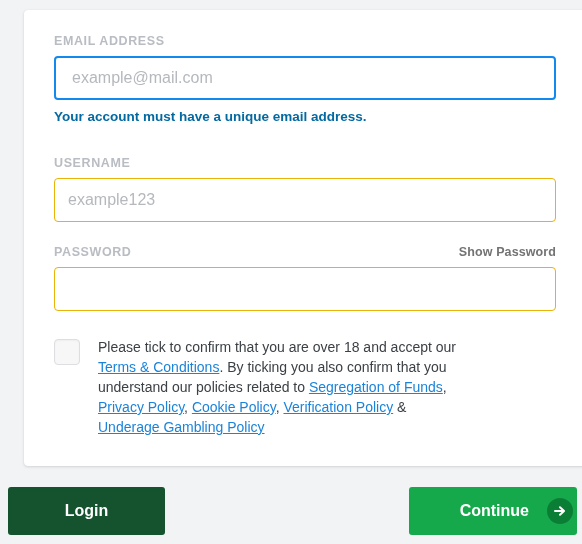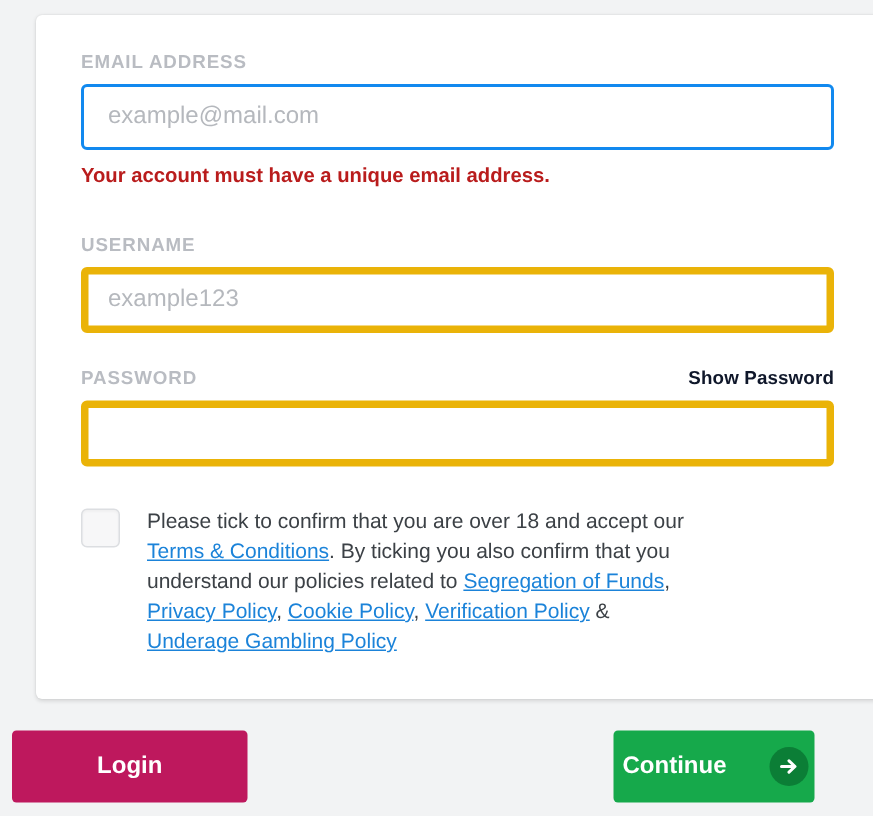--- a/index.html
+++ b/index.html
@@ -55,56 +55,56 @@
     font-size: 12.5px;
     letter-spacing: 0.6px;
     font-weight: 700;
     color: #b9bcc2;
     text-transform: uppercase;
     line-height: 16px;
   }
   .show-password {
     font-size: 12.5px;
     font-weight: 700;
-    color: #0f172a;
+    color: #737373;
     line-height: 16px;
     letter-spacing: 0.1px;
     cursor: pointer;
   }
 
   .input {
     box-sizing: border-box;
     display: block;
     width: 502px;
     height: 44px;
     margin-top: 7px;
     padding: 0 13px;
     font-family: "Liberation Sans", sans-serif;
     font-size: 16px;
     color: #3a3f45;
     background: #ffffff;
-    border: 5px solid #eab308;
+    border: 1px solid #eab308;
     border-radius: 4px;
     outline: none;
   }
   .input::placeholder {
     color: #b5b8bd;
     opacity: 1;
   }
   .input.focused {
     border: 2px solid #1189ef;
     height: 44px;
     padding: 0 12px;
   }
 
   .helper-text {
     margin-top: 9px;
     font-size: 13.5px;
     font-weight: 700;
-    color: #b91c1c;
+    color: #0369a1;
     line-height: 16px;
   }
 
   .gap-username { margin-top: 30px; }
   .gap-password { margin-top: 22px; }
 
   
   .terms {
     margin-top: 26px;
     display: flex;
@@ -154,24 +154,24 @@
     left: 8px;
     top: 487px;
     width: 157px;
     height: 48px;
     background: #3080cb;
     justify-content: center;
   }
   .btn-continue {
     left: 409px;
     top: 487px;
-    width: 134px;
+    width: 168px;
     height: 48px;
     background: #16a94b;
-    justify-content: space-between;
+    justify-content: flex-end;
     padding-right: 4px;
   }
   .btn-continue .label {
     margin-right: 18px;
   }
   .arrow-circle {
     width: 26px;
     height: 26px;
     border-radius: 50%;
     background: #0b7e36;
@@ -213,21 +213,21 @@
       </div>
 
       <div class="terms">
         <div class="checkbox"></div>
         <div class="terms-text">Please tick to confirm that you are over 18 and accept our <a style="color: rgb(27, 131, 217);">Terms &amp; Conditions</a>. By ticking you also confirm that you understand our policies related to <a style="color: rgb(27, 131, 217);">Segregation of Funds</a>, <a style="color: rgb(27, 131, 217);">Privacy Policy</a>, <a style="color: rgb(27, 131, 217);">Cookie Policy</a>, <a style="color: rgb(27, 131, 217);">Verification Policy</a> &amp; <a style="color: rgb(27, 131, 217);">Underage Gambling Policy</a></div>
       </div>
 
     </div>
   </div>
 
-  <button class="btn btn-login" style="background: #be185d;">
+  <button class="btn btn-login" style="background: #14532d;">
     <span class="label">Login</span>
   </button>
 
   <button class="btn btn-continue" style="background: rgb(22, 169, 75);">
     <span class="label">Continue</span>
     <span class="arrow-circle">
       <svg width="14" height="14" viewBox="0 0 14 14" aria-hidden="true">
         <path d="M2 7 H10.5 M7 3.2 L11 7 L7 10.8" fill="none" stroke="#ffffff" stroke-width="2" stroke-linecap="round" stroke-linejoin="round"></path>
       </svg>
 

